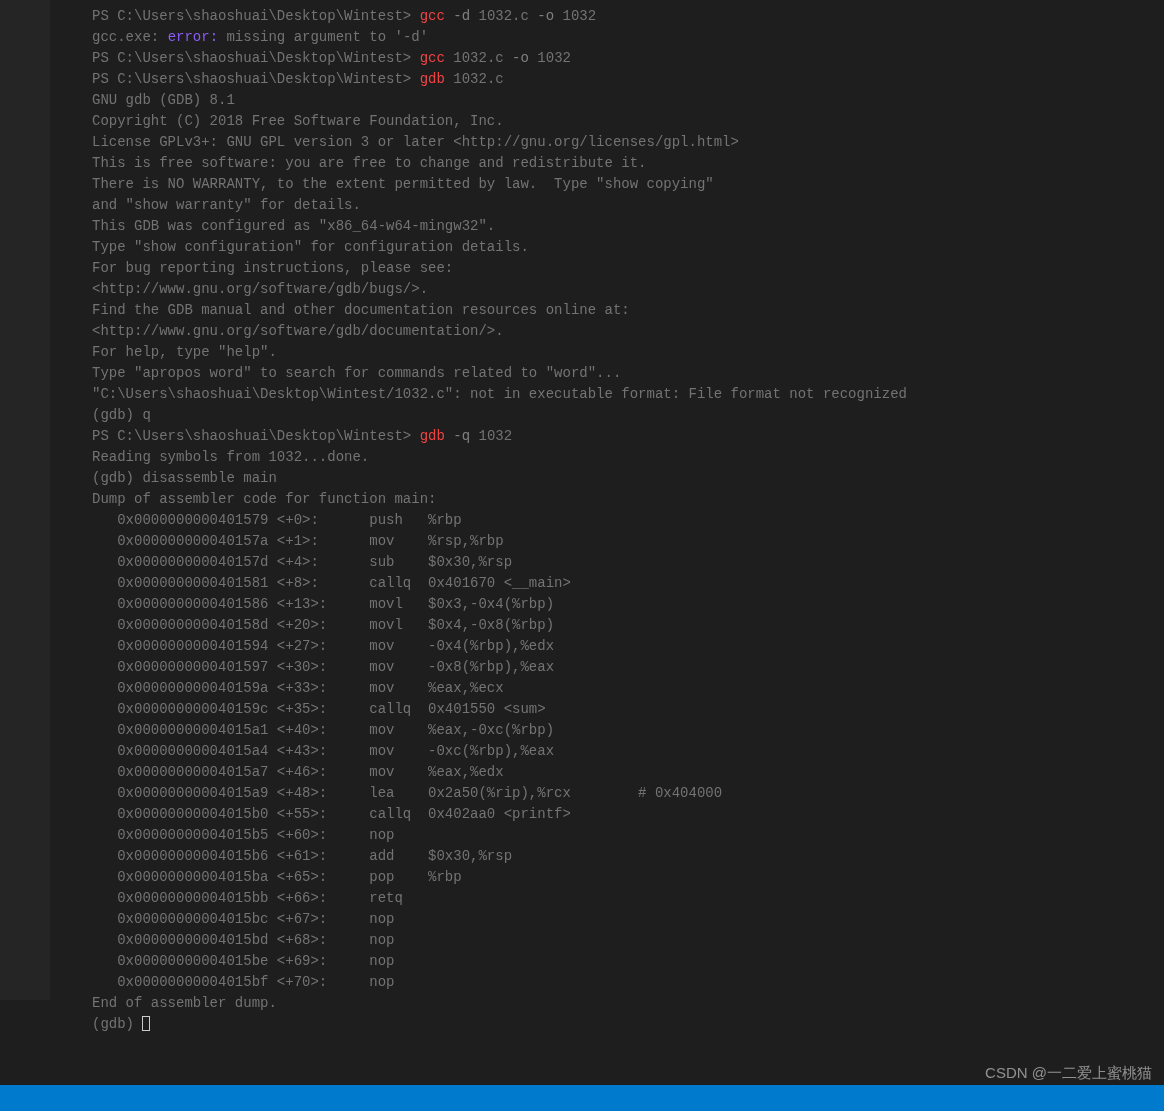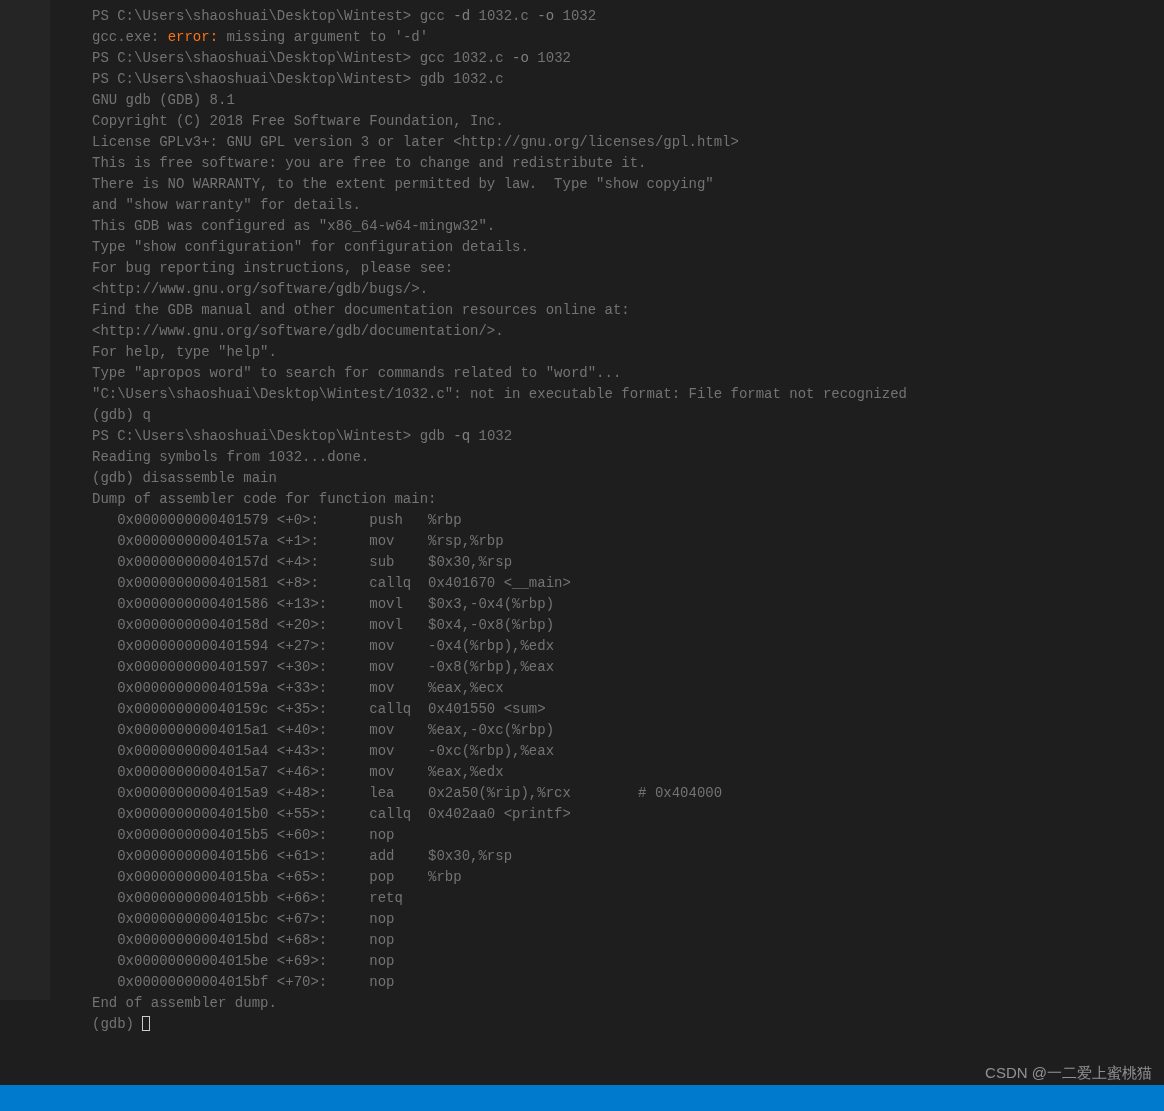--- a/index.html
+++ b/index.html
@@ -40,23 +40,23 @@
   .watermark {
     position: absolute;
     right: 12px;
     bottom: 28px;
     color: rgba(220,220,220,0.6);
     font-family: sans-serif;
     font-size: 15px;
     text-align: right;
   }
   .c-white { color: #737373; }
-  .c-yellow { color: #737373; }
+  .c-yellow { color: #ef4444; }
   .c-gray { color: #808080; }
-  .c-red { color: #f97316; }
+  .c-red { color: #8b5cf6; }
   .cursor-box {
     display: inline-block;
     width: 8px; height: 15px;
     border: 1px solid #cccccc;
     vertical-align: middle;
     margin-bottom: 2px;
   }
 </style>
 </head>
 <body>

